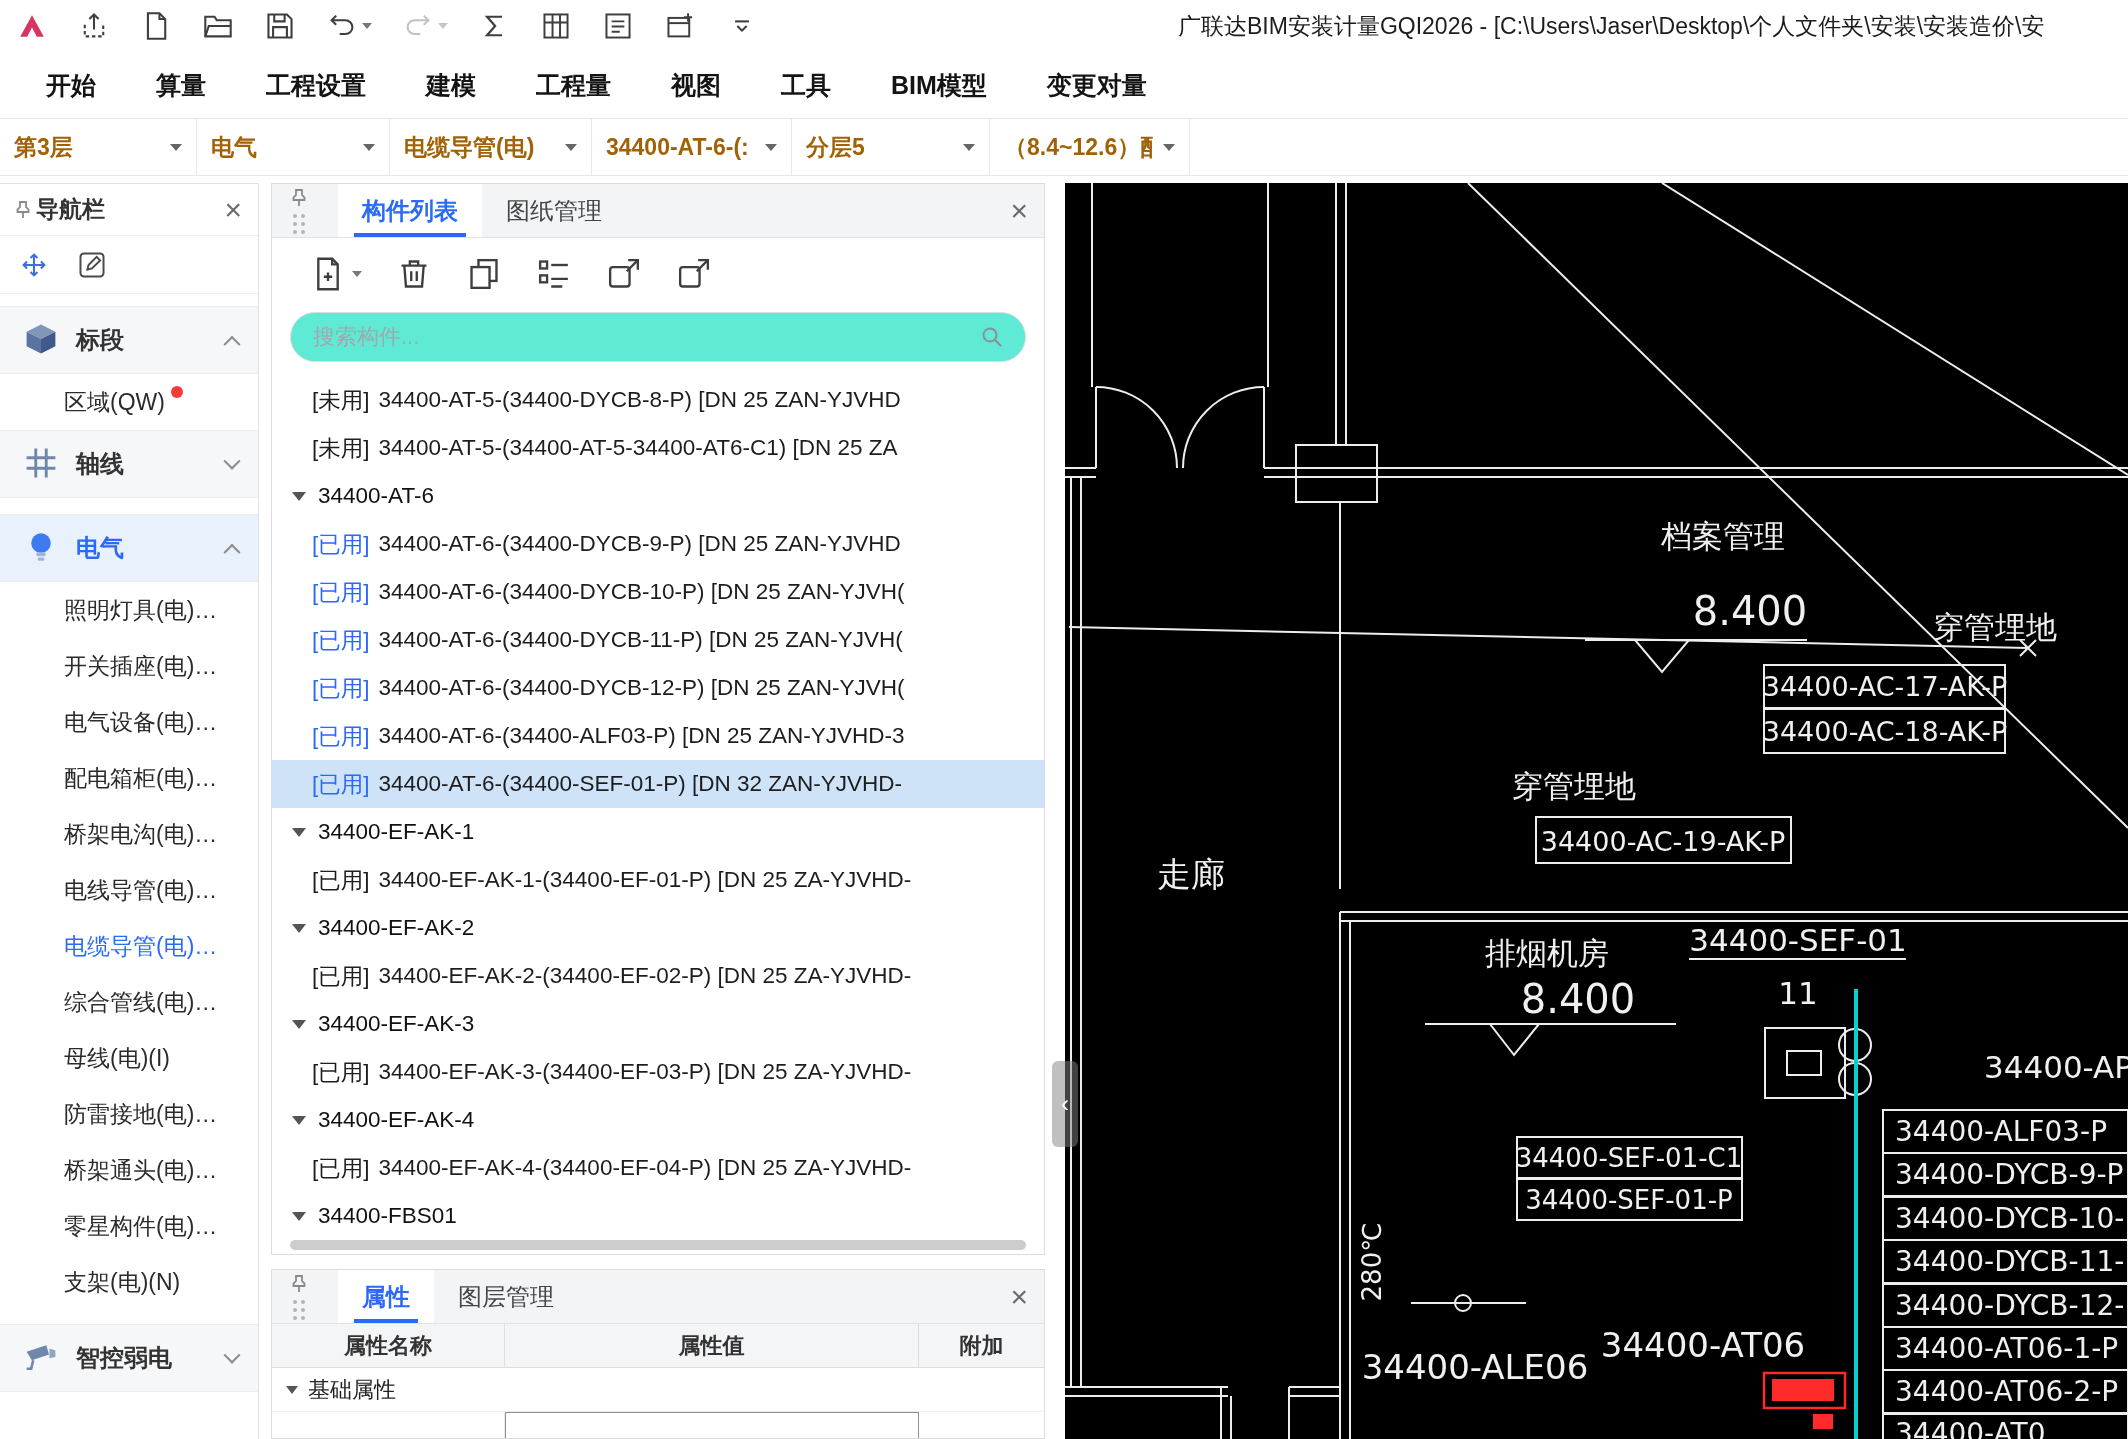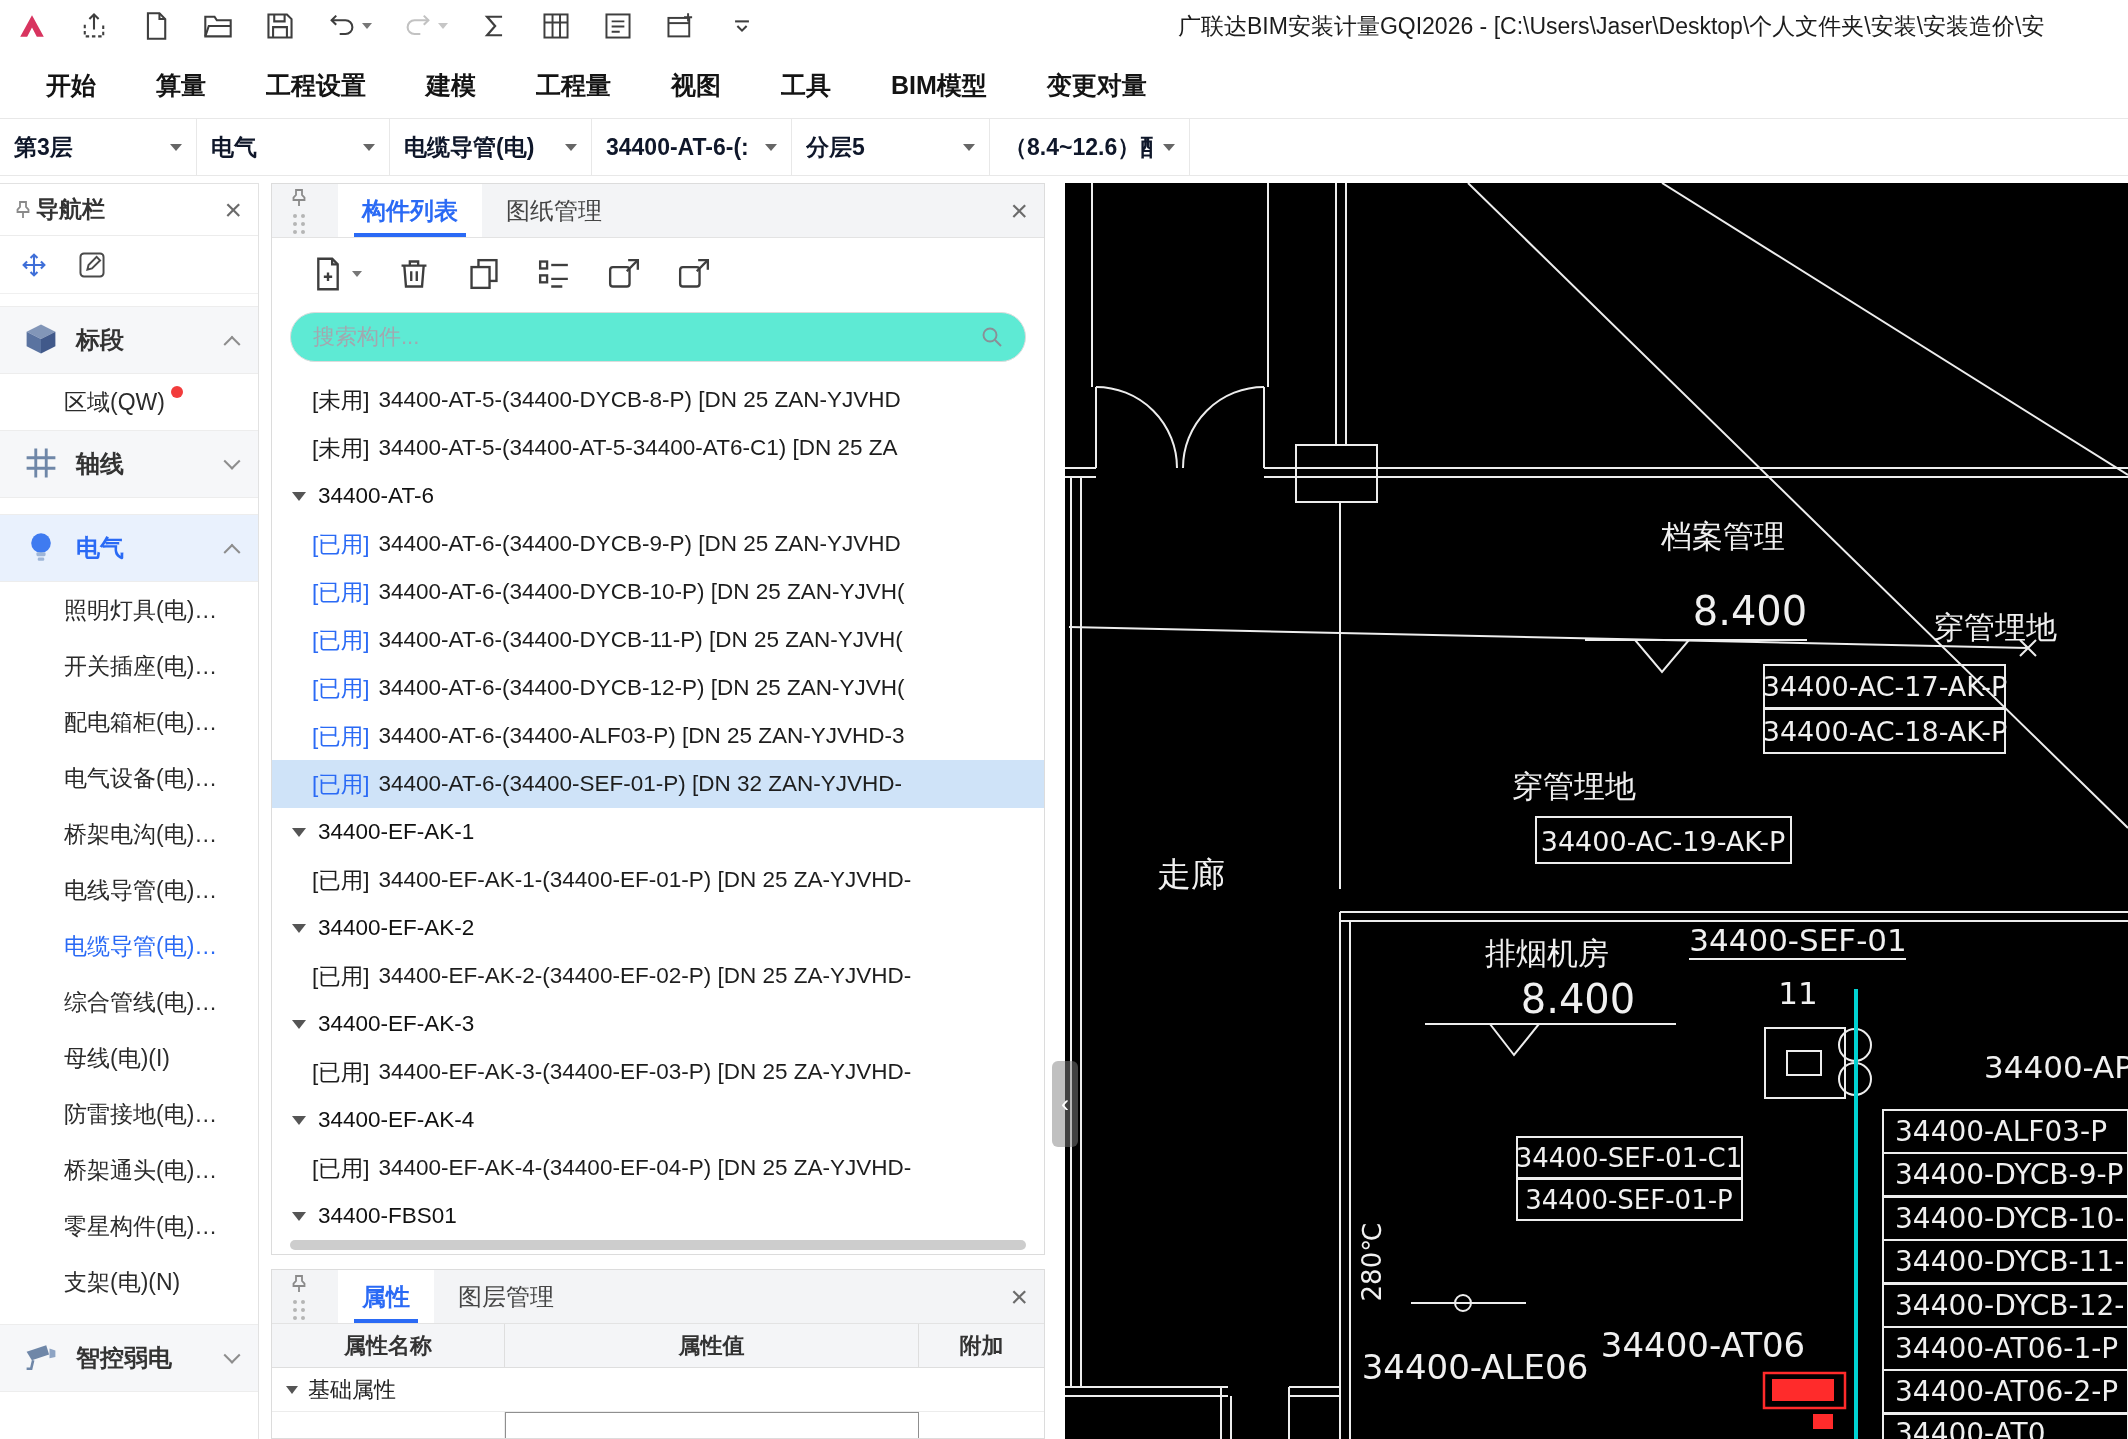--- a/index.html
+++ b/index.html
@@ -20,21 +20,21 @@
 
   
   .menubar{position:absolute;left:0;top:52px;width:2128px;height:66px;display:flex;align-items:center;padding-left:16px;}
   .menu-item{font-size:25px;font-weight:600;color:#141414;padding:0 30px;white-space:nowrap;}
 
   
   .contextbar{position:absolute;left:0;top:118px;width:2128px;height:58px;display:flex;
               border-top:1px solid #e8e8e8;border-bottom:1px solid #e8e8e8;background:#fff;}
   .dd{height:100%;display:flex;align-items:center;justify-content:space-between;
       padding:0 14px 0 14px;border-right:1px solid #e8e8e8;}
-  .dd .lbl{font-size:23px;font-weight:600;color:#0f172a;white-space:nowrap;overflow:hidden;}
+  .dd .lbl{font-size:23px;font-weight:600;color:#a16207;white-space:nowrap;overflow:hidden;}
   .dd .caret{width:0;height:0;border-left:6px solid transparent;border-right:6px solid transparent;
              border-top:7px solid #666;margin-left:10px;flex:none;}
 
   
   .panel-head{height:54px;display:flex;align-items:stretch;background:#f3f4f6;border-bottom:1px solid #e3e3e3;gap:12px;}
   .grip{width:54px;display:flex;flex-direction:column;align-items:center;justify-content:center;gap:5px;flex:none;}
   .grip svg{width:22px;height:22px;}
   .dots{display:grid;grid-template-columns:repeat(2,5px);grid-auto-rows:5px;gap:3px;}
   .dots i{width:4px;height:4px;border-radius:50%;background:#b5b5b5;}
   .tabs{display:flex;align-items:stretch;}
@@ -327,24 +327,24 @@
         <span class="nlbl" style="color: rgb(42, 106, 245);">电气</span>
         <i class="chev up"></i>
       </div>
       <div class="nav-item">
         <span>照明灯具(电)…</span>
       </div>
       <div class="nav-item">
         <span>开关插座(电)…</span>
       </div>
       <div class="nav-item">
+        <span>电气设备(电)…</span>
+      </div>
+      <div class="nav-item">
         <span>配电箱柜(电)…</span>
-      </div>
-      <div class="nav-item">
-        <span>电气设备(电)…</span>
       </div>
       <div class="nav-item">
         <span>桥架电沟(电)…</span>
       </div>
       <div class="nav-item">
         <span>电线导管(电)…</span>
       </div>
       <div class="nav-item selected">
         <span>电缆导管(电)…</span>
       </div>

